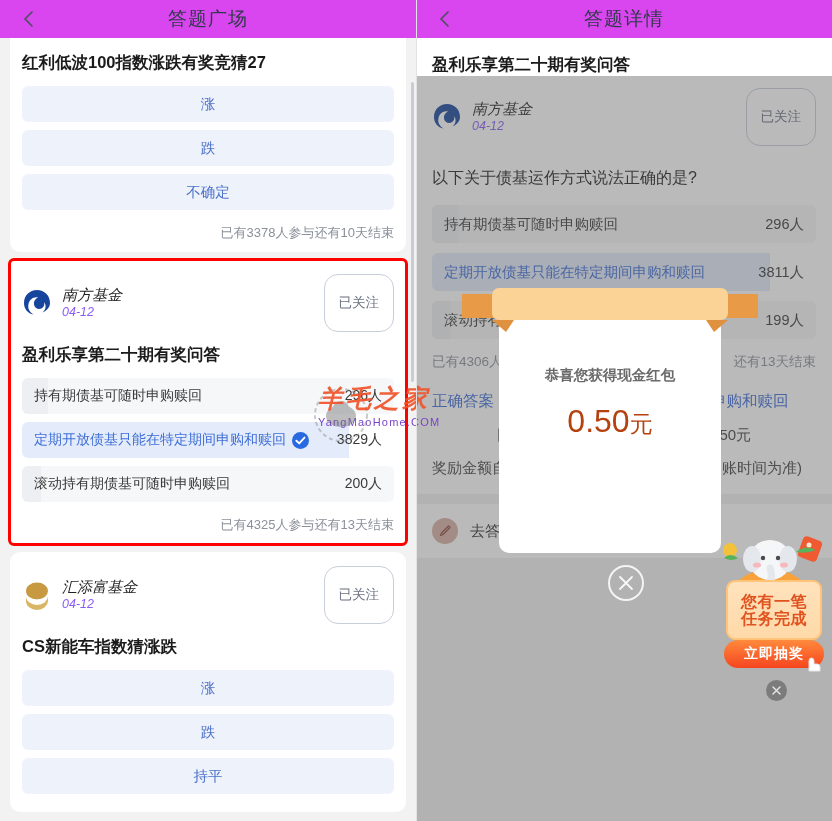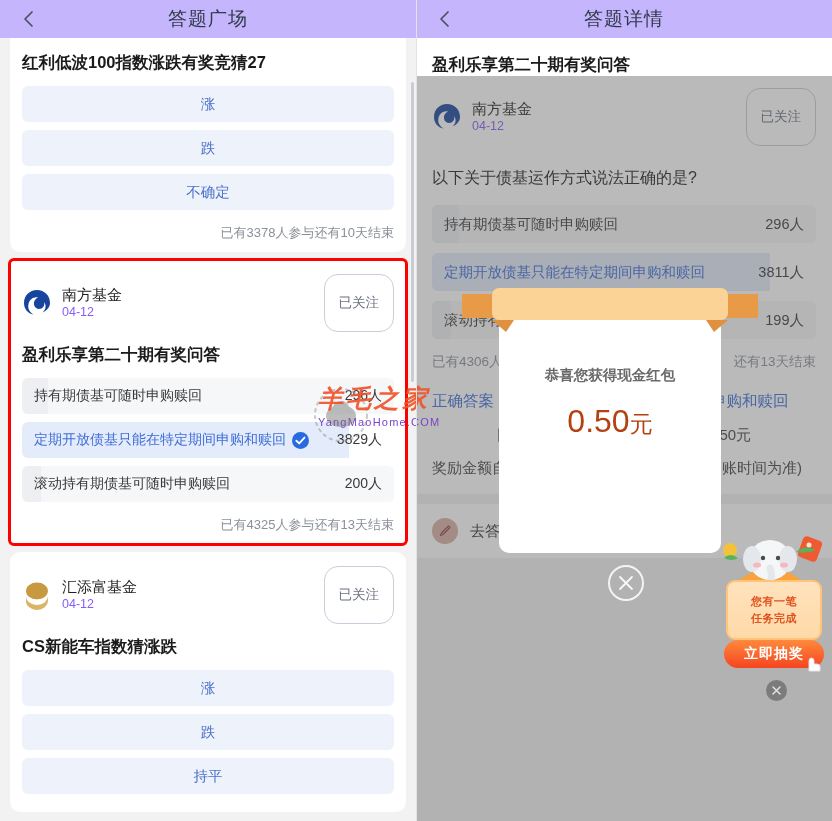--- a/index.html
+++ b/index.html
@@ -9,21 +9,21 @@
     background: #ffffff;
     overflow: hidden;
   }
   .screen { position: relative; width: 832px; height: 821px; display: flex; }
 
   
   .panel { position: relative; width: 416px; height: 821px; overflow: hidden; background: #f2f2f2; }
   .panel.right { background: #f2f2f2; }
 
   .navbar {
-    position: relative; height: 38px; background: #c4b5fd;
+    position: relative; height: 38px; background: #d946ef;
     display: flex; align-items: center; justify-content: center;
     z-index: 5;
   }
   .nav-back {
     position: absolute; left: 18px; top: 50%; transform: translateY(-50%);
     width: 22px; height: 22px;
   }
   .nav-back svg { display: block; }
   .nav-title {
     font-size: 19px; color: #2f3a4a; letter-spacing: 1px; font-weight: 400;
@@ -34,21 +34,21 @@
 
   .card {
     background: #ffffff; border-radius: 10px; margin: 8px 10px 0 10px;
     padding: 14px 12px 10px 12px;
   }
   .card.first { margin-top: 0; border-radius: 0 0 10px 10px; padding-top: 12px; }
 
   .card-head { display: flex; align-items: center; margin-bottom: 12px; }
   .logo { width: 30px; height: 30px; flex: 0 0 30px; margin-right: 10px; position: relative; }
   .logo svg { display: block; }
-  .org { flex: 1; min-width: 0; }
+  .org { flex: 1; min-width: 0; font-style: italic; }
   .org-name { font-size: 15px; color: #222; font-weight: 500; line-height: 17px; }
   .org-date { font-size: 12.5px; color: #8b5cf6; line-height: 16px; margin-top: 1px; }
   .follow-btn {
     border: 1px solid #c8cfda; color: #6b7280; background: #fff;
     border-radius: 14px; font-size: 13.5px; padding: 19px 14px; white-space: nowrap; text-align: center;
   }
 
   .card-title { font-size: 16.5px; color: #1b1b1b; font-weight: bold; margin: 2px 0 12px 0; }
 
   .opt {
@@ -127,21 +127,21 @@
 
   
   .promo { position: absolute; left: 712px; top: 528px; width: 116px; height: 145px; z-index: 32; }
   .promo-card {
     position: absolute; left: 14px; top: 52px; width: 96px; height: 60px;
     border-radius: 9px;
     background: linear-gradient(#ffe2bd, #ffd9a8);
     border: 2px solid #ffc477;
     display: flex; flex-direction: column; align-items: center; justify-content: center;
   }
-  .promo-card .l1, .promo-card .l2 { font-size: 11px; font-weight: bold; color: #e0531f; line-height: 17px; letter-spacing: .5px; }
+  .promo-card .l1, .promo-card .l2 { font-size: 16px; font-weight: bold; color: #e0531f; line-height: 17px; letter-spacing: .5px; }
   .promo-btn {
     position: absolute; left: 12px; top: 112px; width: 100px; height: 28px;
     border-radius: 14px; background: linear-gradient(#ff8a3c, #f5451f);
     color: #fff; font-size: 14px; font-weight: bold;
     display: flex; align-items: center; justify-content: center; letter-spacing: 1px;
   }
   .promo-close {
     position: absolute; left: 54px; top: 152px; width: 21px; height: 21px;
     border-radius: 50%; background: rgba(80,80,80,0.55);
     display: flex; align-items: center; justify-content: center;

